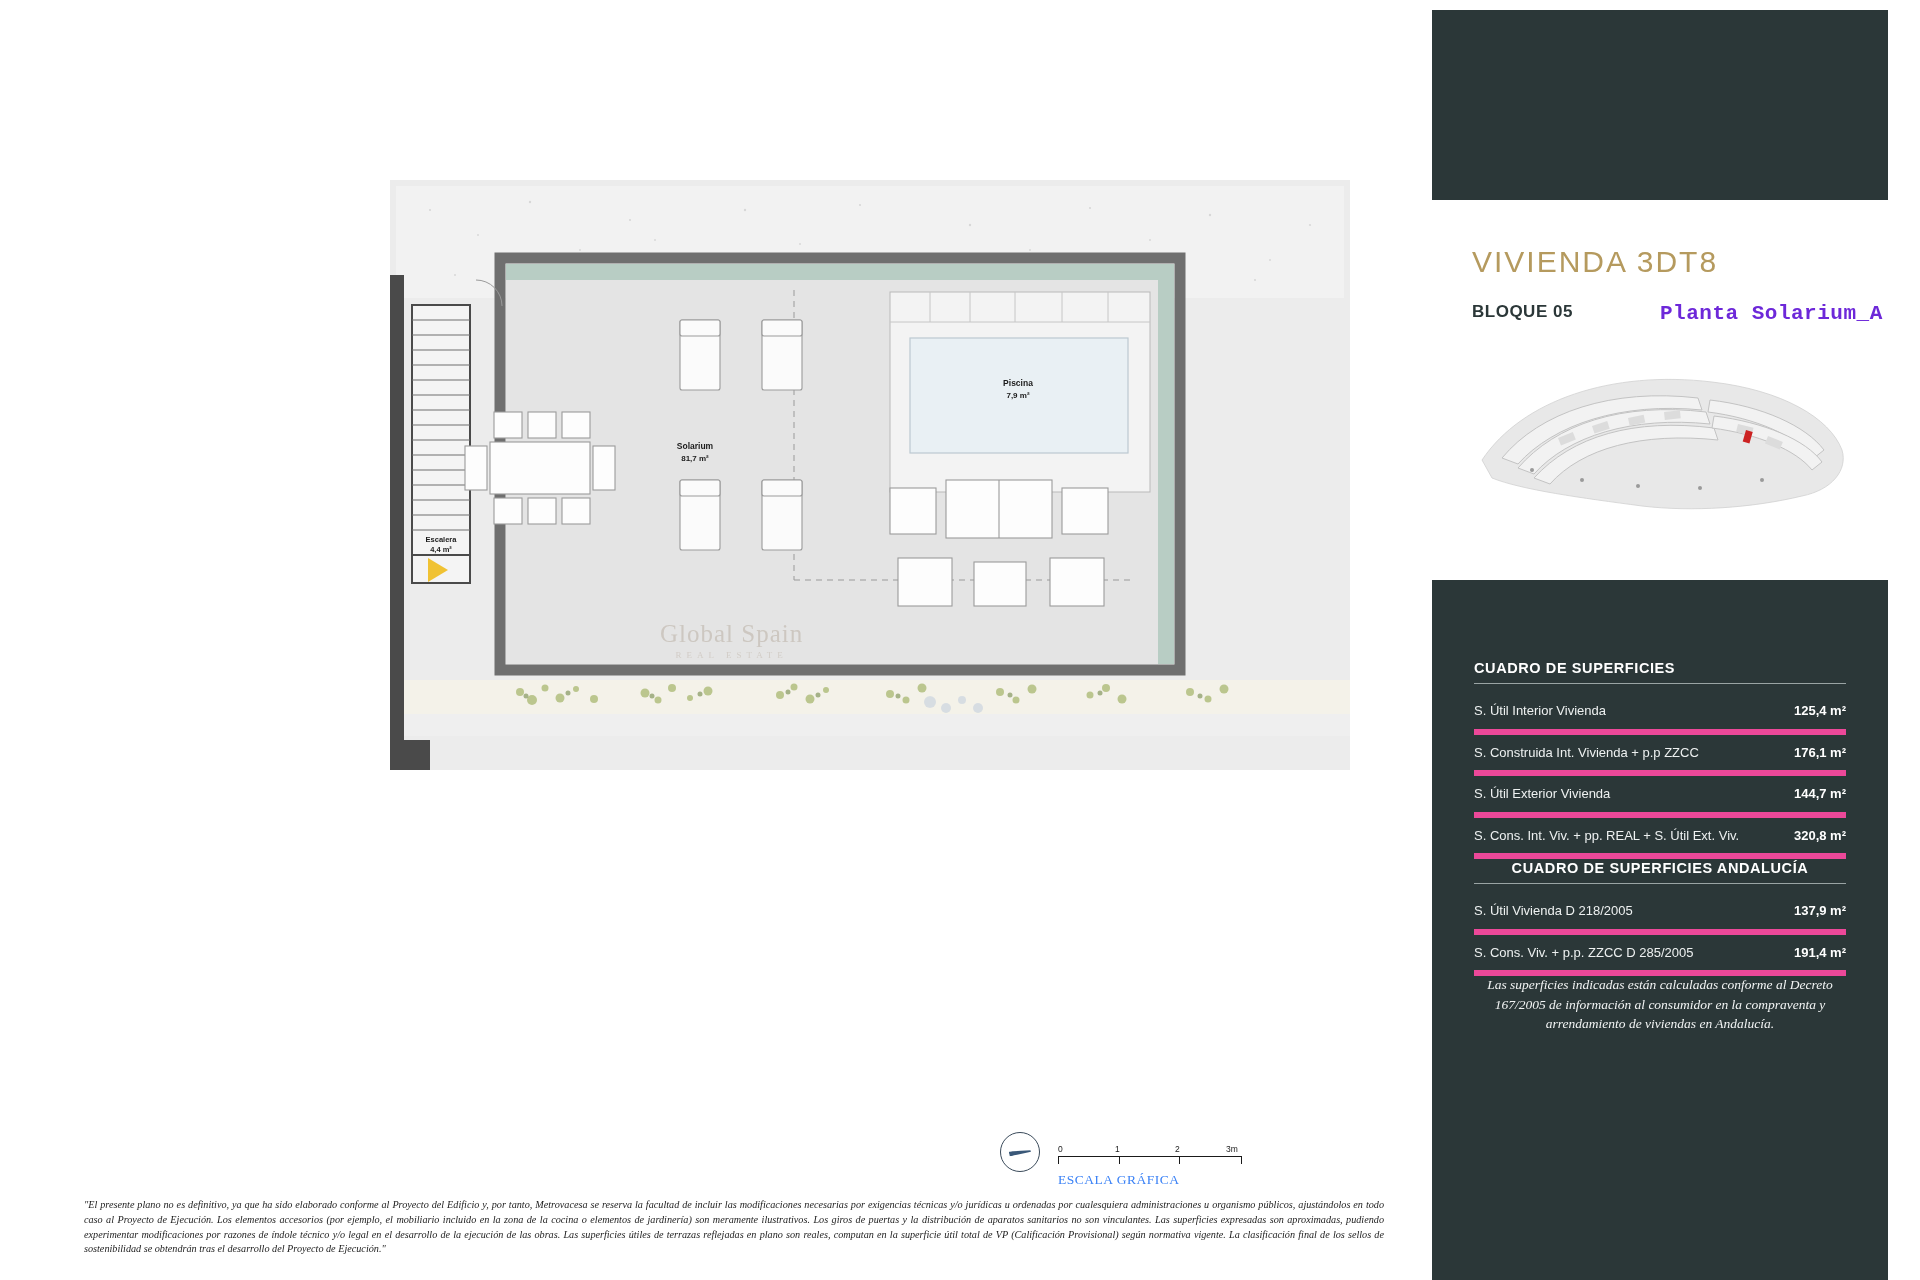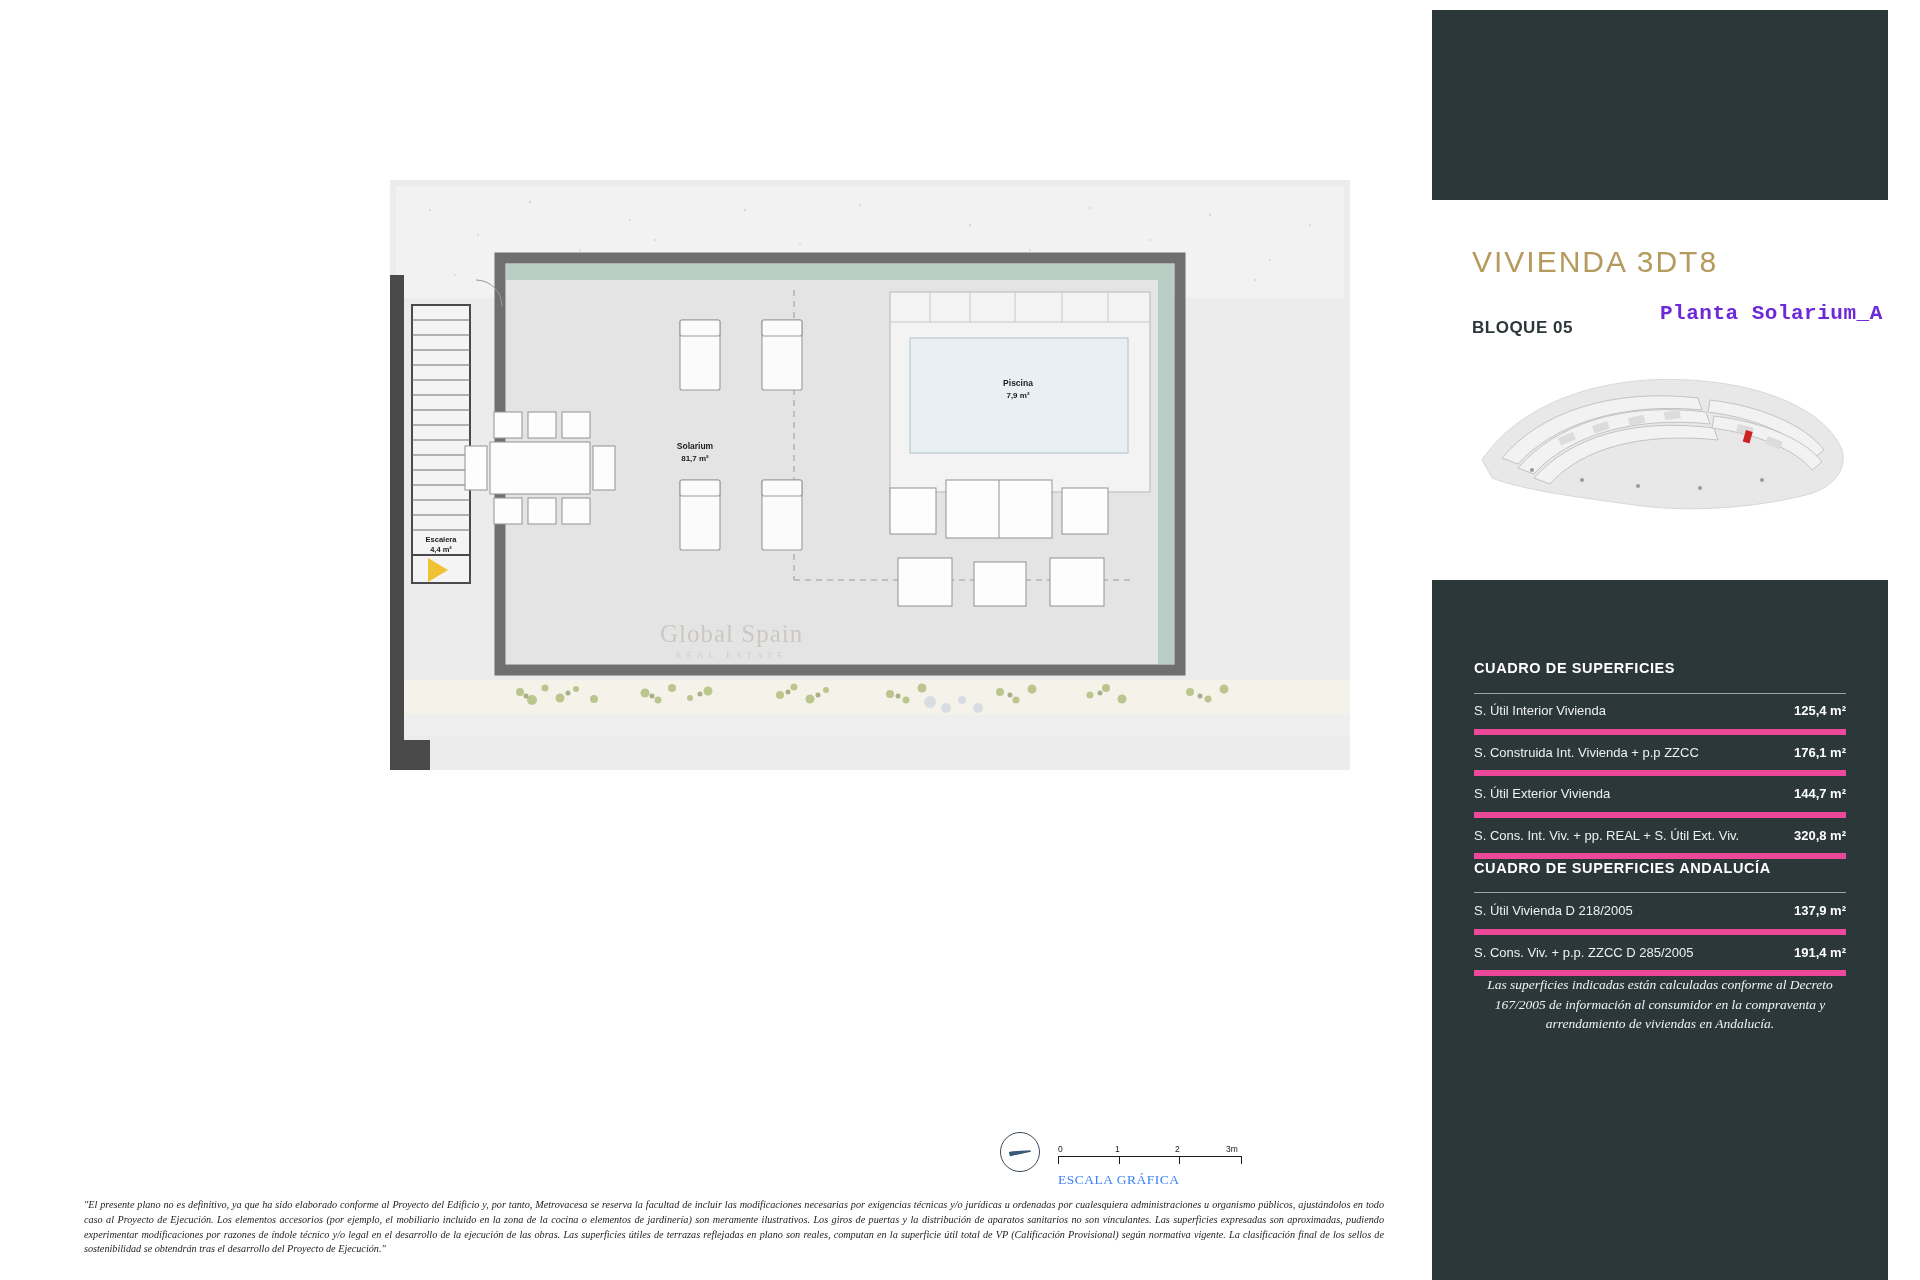--- a/index.html
+++ b/index.html
@@ -23,54 +23,54 @@
   .title-block{
     position:absolute;left:0;top:210px;width:456px;height:360px;
     background:#ffffff;
   }
   .vivienda{
     position:absolute;left:40px;top:35px;
     font-size:30px;letter-spacing:2px;color:#b59a5e;font-weight:normal;
   }
   .bloque{
     position:absolute;left:40px;top:92px;
-    font-size:17px;font-weight:bold;color:#2b3738;letter-spacing:.5px;margin-top:16px;
+    font-size:17px;font-weight:bold;color:#2b3738;letter-spacing:.5px;
   }
   .planta{
     position:absolute;left:228px;top:92px;
     font-size:21px;font-weight:bold;color:#6d28d9;letter-spacing:.5px;font-family:Liberation Mono, monospace;
   }
   .keyplan{
     position:absolute;left:30px;top:130px;width:400px;height:210px;
   }
   .keyplan svg{display:block;}
 
   .dark-table{
     position:absolute;left:0;top:580px;width:456px;height:700px;
     background:#2b3738;color:#ffffff;
   }
   .tbl-head{
     position:absolute;left:42px;top:80px;width:372px;
     font-size:14.5px;font-weight:bold;letter-spacing:.6px;
-    padding-bottom:17px;border-bottom:1px solid #9aa4a4;
+    padding-bottom:7px;border-bottom:1px solid #9aa4a4;
   }
   .rows{position:absolute;left:42px;top:113px;width:372px;}
   .row{
     display:flex;justify-content:space-between;align-items:flex-start;
     font-size:13px;padding:9px 0 9px 0;
     border-bottom:6px solid #ec4899;
     line-height:1.35;
   }
   .row .lbl{flex:1;padding-right:10px;font-weight:normal;color:#eef1f1;}
   .row .val{font-weight:bold;white-space:nowrap;color:#ffffff;}
 
   .tbl-head2{
     position:absolute;left:42px;top:280px;width:372px;
     font-size:14.5px;font-weight:bold;letter-spacing:.6px;
-    padding-bottom:16px;border-bottom:1px solid #9aa4a4;
+    padding-bottom:7px;border-bottom:1px solid #9aa4a4;text-align:center;
   }
   .rows2{position:absolute;left:42px;top:313px;width:372px;}
 
   .note{
     position:absolute;left:52px;top:395px;width:352px;
     font-family:"Liberation Serif", serif;
     font-style:italic;font-size:13.5px;line-height:1.45;
     text-align:center;color:#f2f4f4;
   }
 

